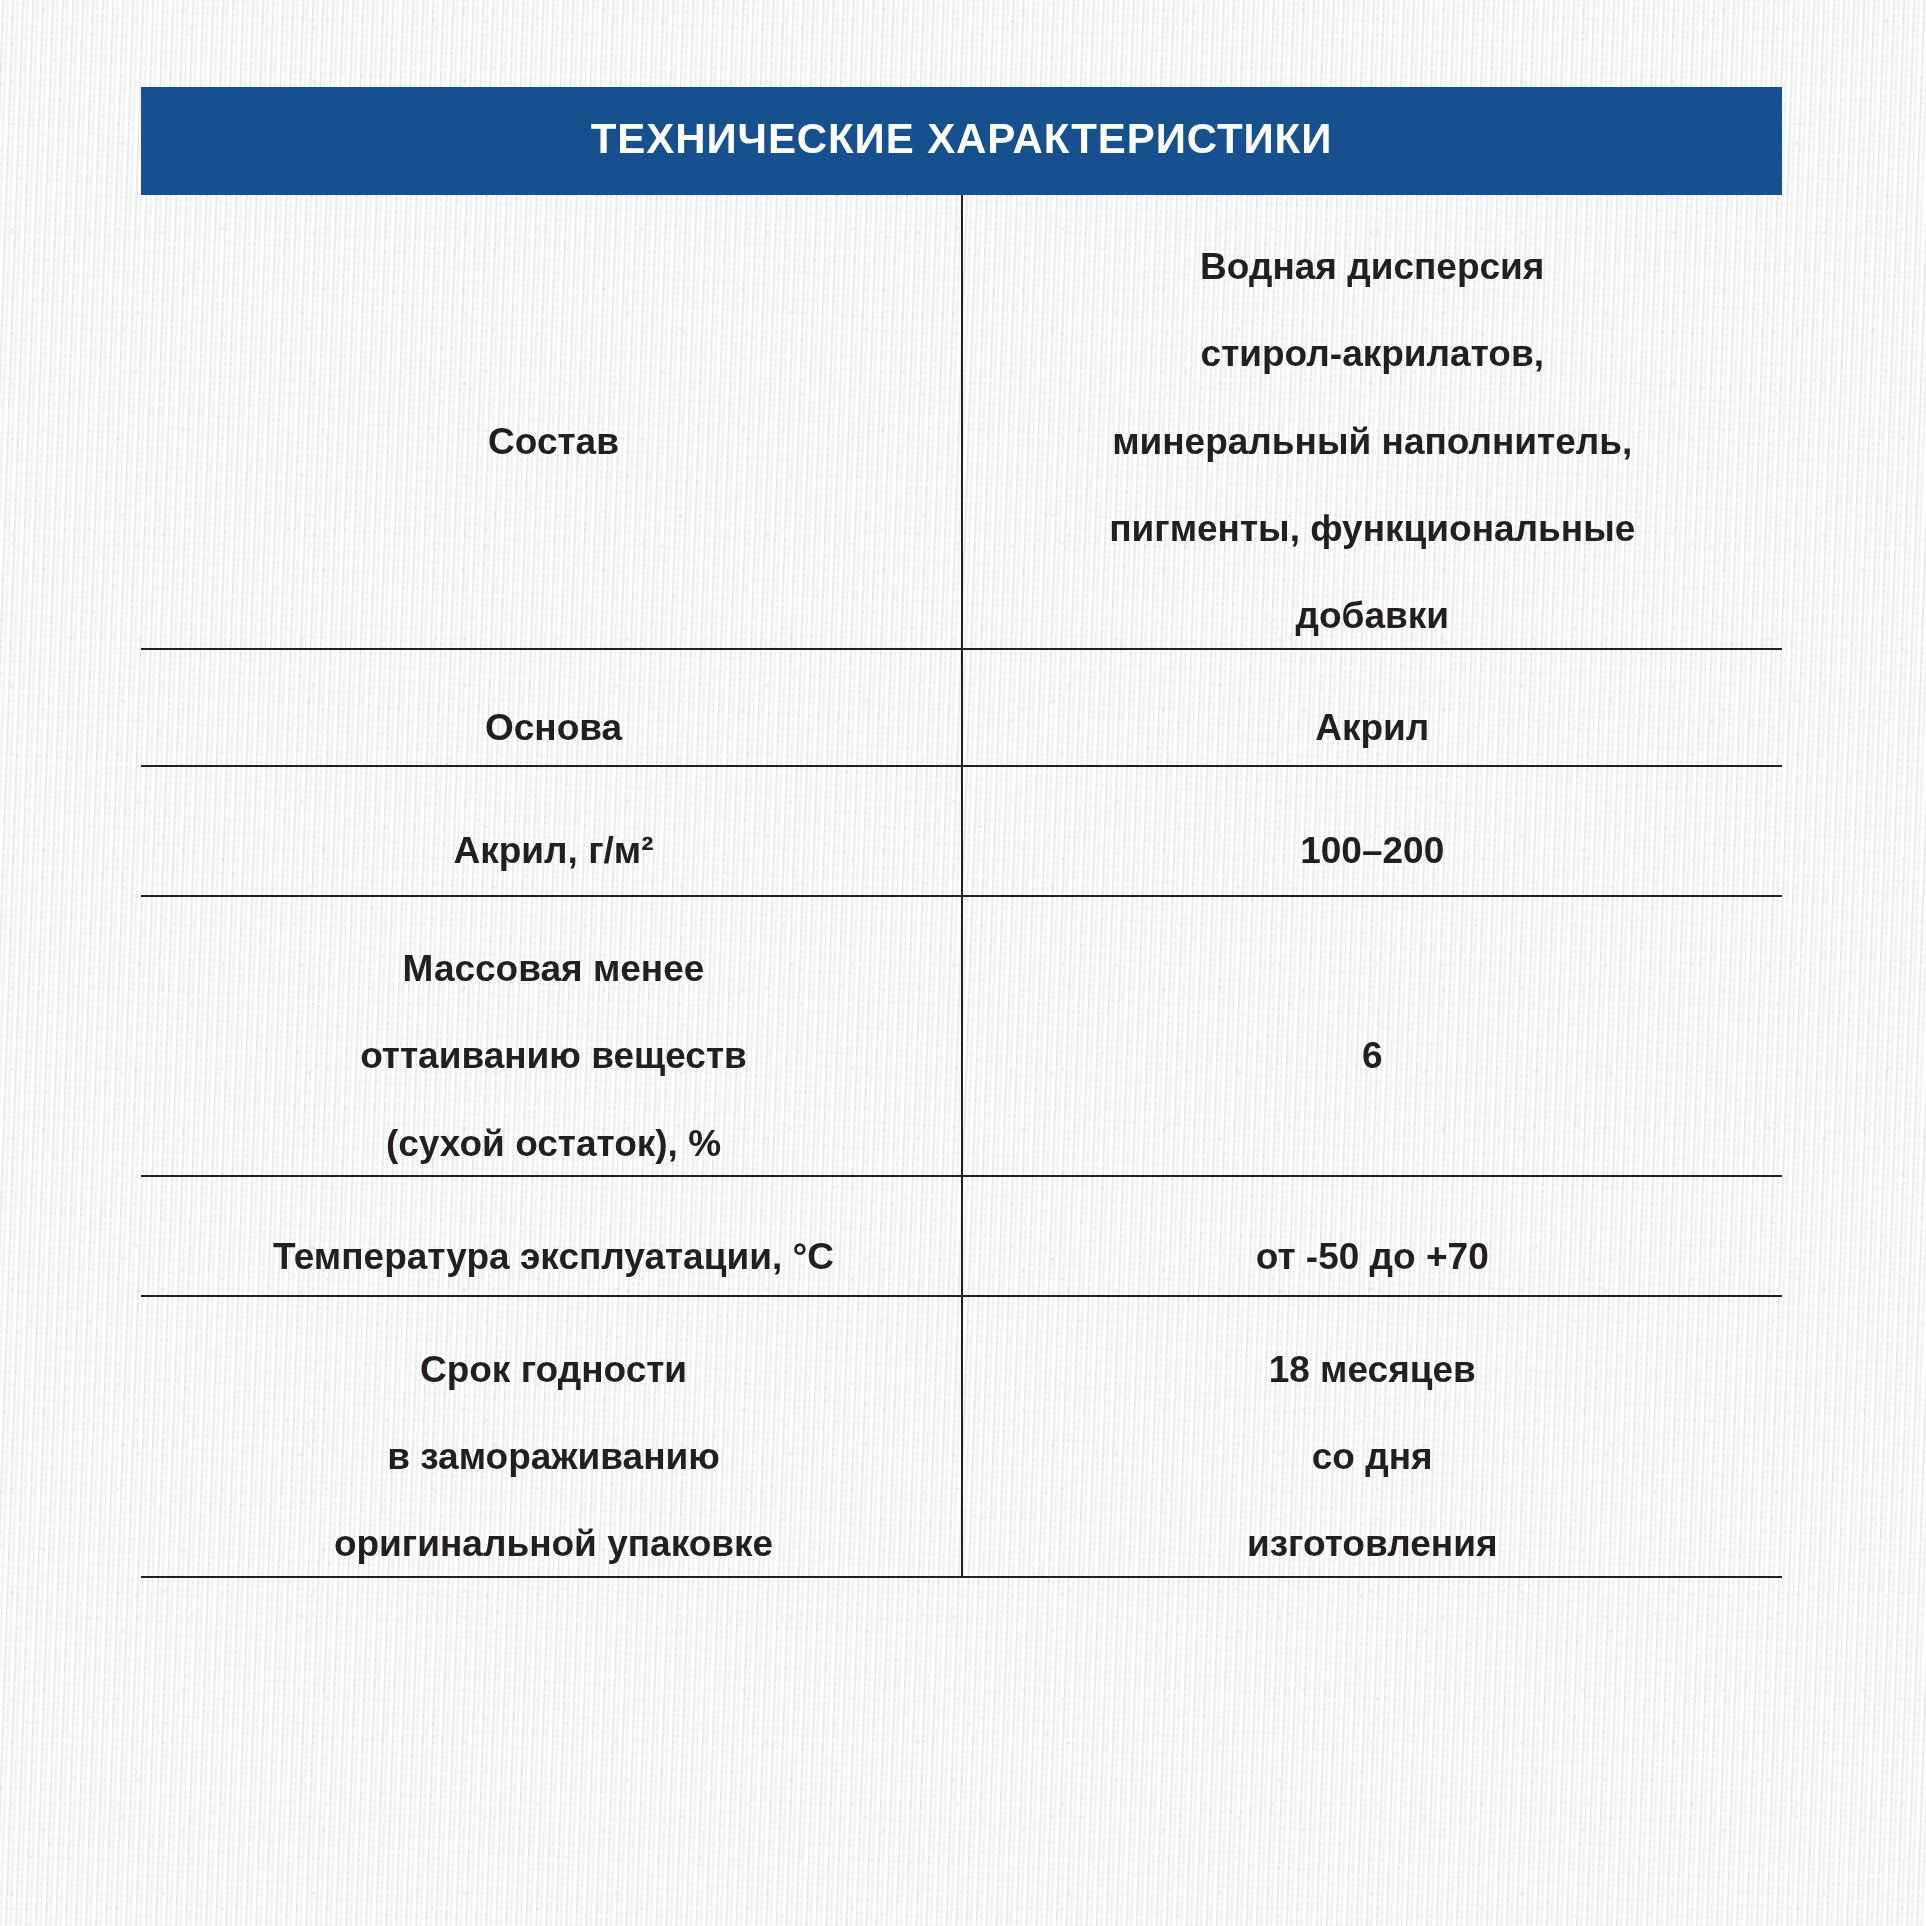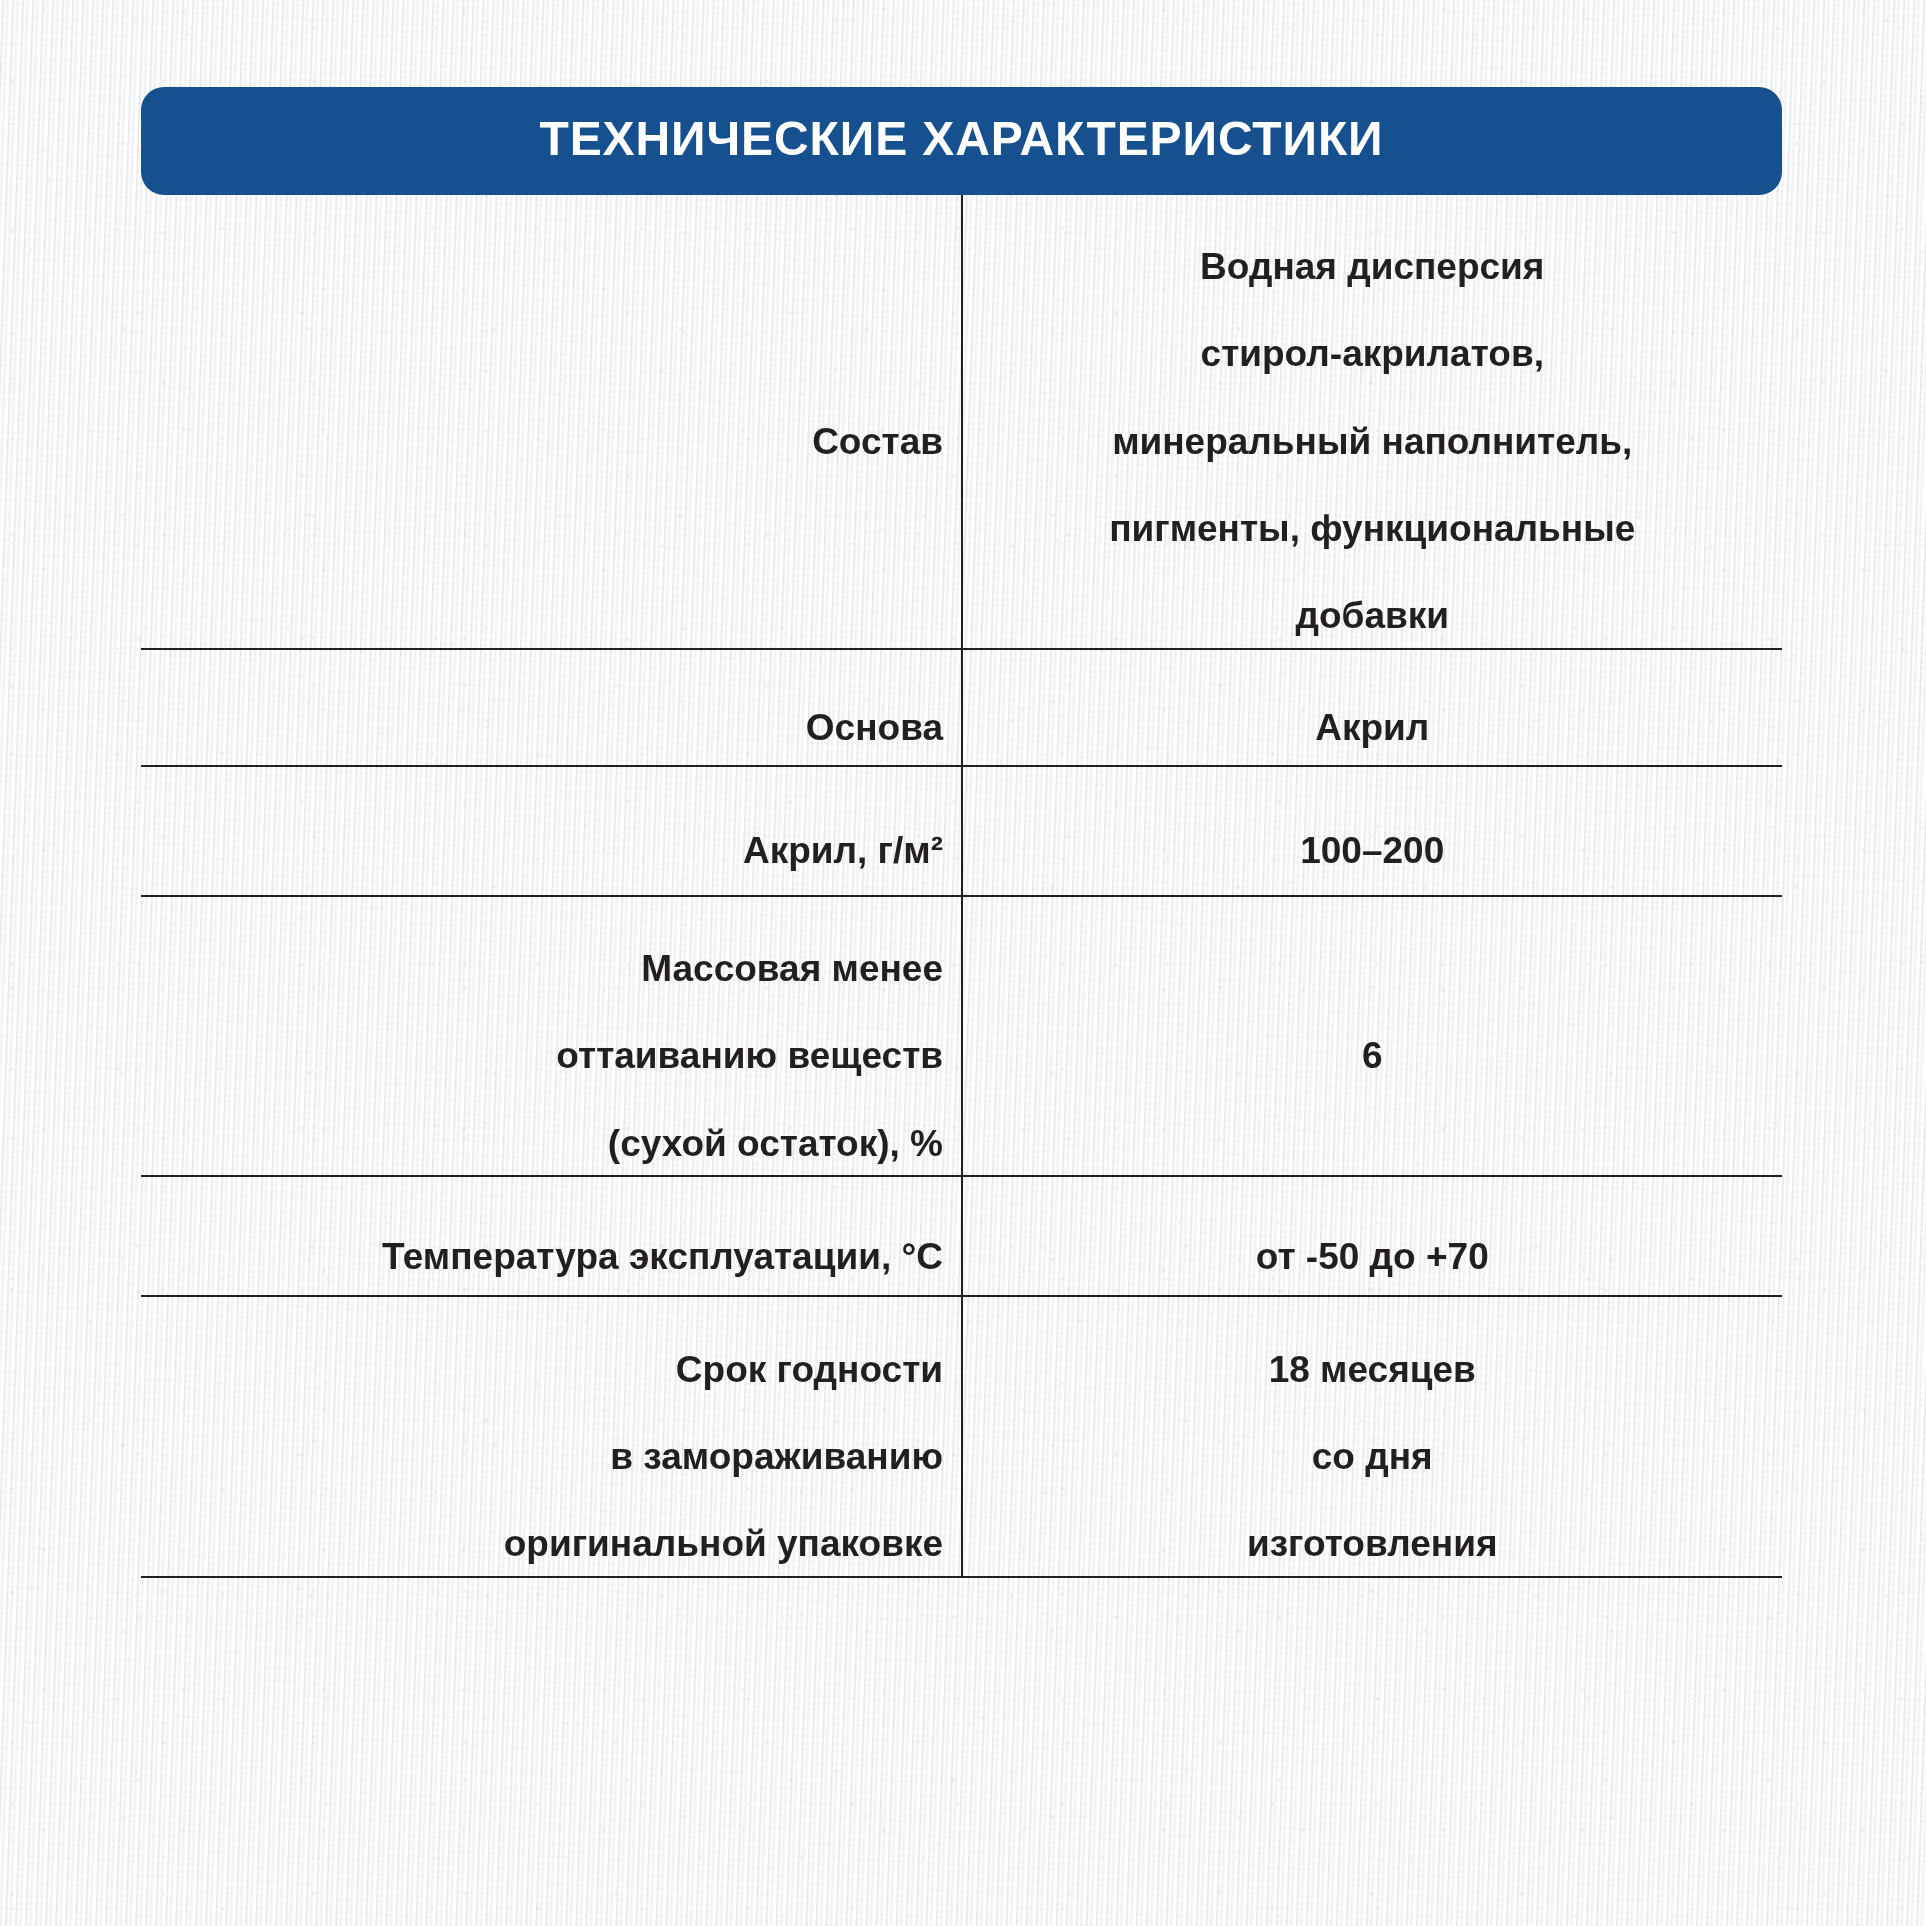--- a/index.html
+++ b/index.html
@@ -60,41 +60,40 @@
     table-layout: fixed;
   }
 
   .table-header-cell {
     background-color: #16508f;
     color: #ffffff;
     text-align: center;
     vertical-align: middle;
     height: 103px;
     padding: 0 0 4.7px 0;
-    font-size: 48px;
+    font-size: 42px;
     font-weight: bold;
     letter-spacing: 0.9px;
     line-height: 1;
-    border-radius: 23px;
   }
 
   .spec-row > td {
     border-bottom: 2.3px solid #231f20;
     vertical-align: middle;
     background: transparent;
   }
   .spec-row:last-child > td {
     border-bottom: 2.9px solid #231f20;
   }
 
   .cell-label {
     width: 902px;
     padding: 8.2px 17.5px 8.2px 23px;
     border-right: 2.3px solid #231f20;
-    text-align: right;
+    text-align: center;
     color: #231f20;
     font-size: 37px;
     font-weight: bold;
     line-height: 1.28;
   }
 
   .cell-value {
     width: 737px;
     padding: 8.2px 21px;
     text-align: center;

